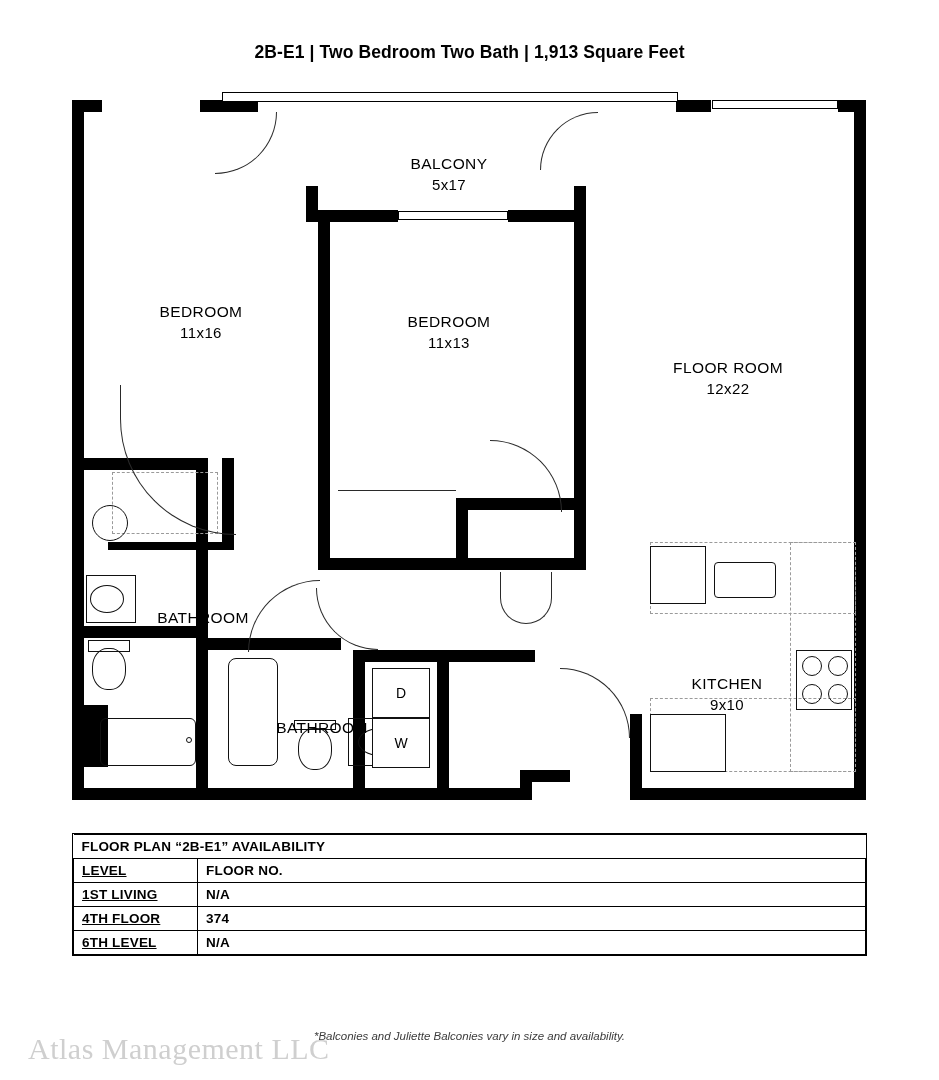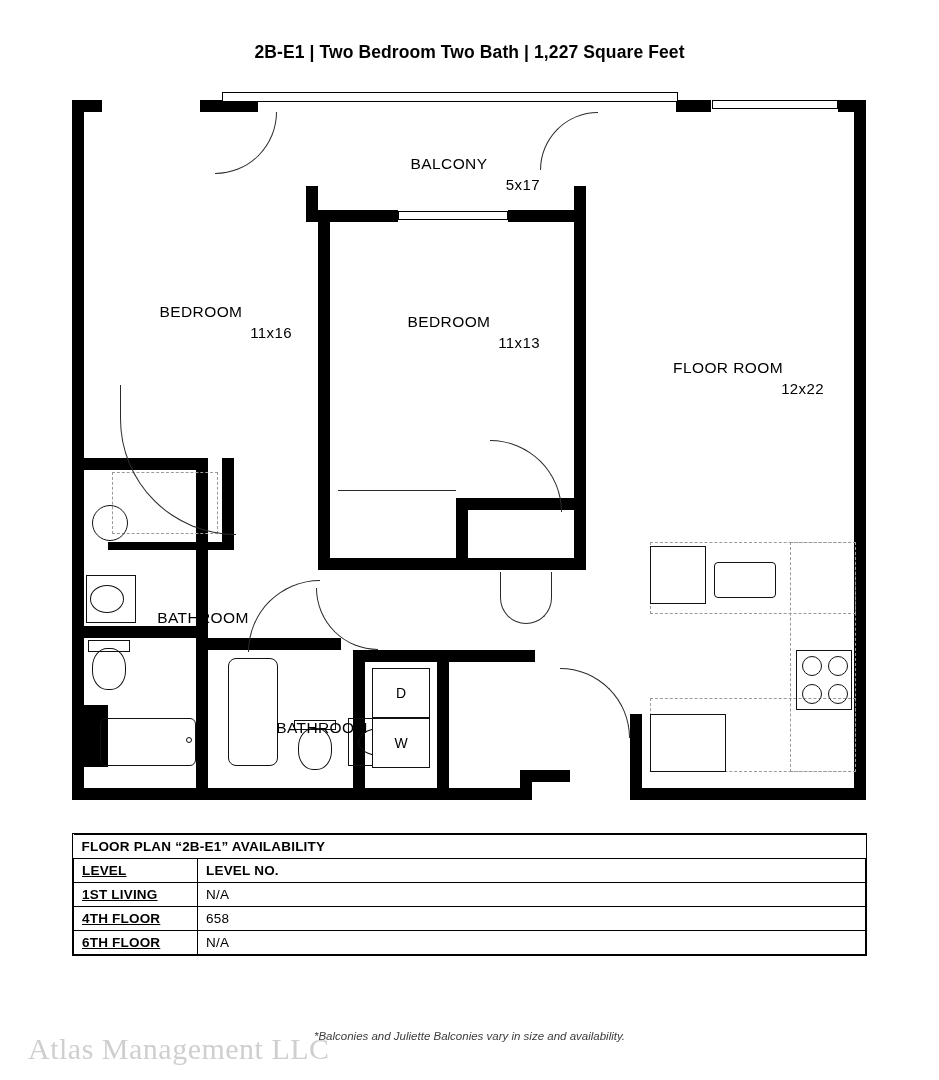--- a/index.html
+++ b/index.html
@@ -52,21 +52,20 @@
     text-align: center;
     font-size: 15.5px;
     line-height: 1.35;
     letter-spacing: 0.4px;
     white-space: nowrap;
     margin-top: 16px;
   }
   .roomlabel .dim {
     display: block;
     font-size: 15px;
-    text-align: right;
   }
   .fixture {
     position: absolute;
     border: 1.4px solid #111;
     box-sizing: border-box;
     background: transparent;
   }
   .fixture.round { border-radius: 50%; }
   .dashbox {
     position: absolute;
@@ -106,21 +105,21 @@
     border-collapse: collapse;
   }
   .avail td {
     border: 1.2px solid #000;
     padding: 3px 8px;
     height: 17px;
     font-weight: bold;
     letter-spacing: 0.2px;
   }
   .avail td.val {
-    font-weight: normal;
+    font-weight: bold;
   }
   .avail td.head {
     border-left: none;
     border-right: none;
   }
   .avail .col-level { width: 107px; text-decoration: underline; }
 
   .footnote {
     position: absolute;
     left: 0;
@@ -137,21 +136,21 @@
     top: 1032px;
     font-size: 30px;
     color: #cfcfcf;
     font-family: "Liberation Serif", serif;
     letter-spacing: 0.5px;
   }
 </style>
 </head>
 <body>
 
-<div class="title">2B-E1 | Two Bedroom Two Bath | 1,227 Square Feet</div>
+<div class="title">2B-E1 | Two Bedroom Two Bath | 1,913 Square Feet</div>
 
 <div class="plan">
 
   <div class="wall" style="left:72px; top:20px; width:30px; height:12px;"></div>
   <div class="wall" style="left:200px; top:20px; width:58px; height:12px;"></div>
   <div class="wall" style="left:676px; top:20px; width:35px; height:12px;"></div>
   <div class="wall" style="left:838px; top:20px; width:28px; height:12px;"></div>
 
   <div class="glass" style="left:222px; top:12px; width:456px; height:10px;"></div>
   <div class="glass" style="left:712px; top:20px; width:126px; height:9px;"></div>
@@ -258,42 +257,46 @@
   <div class="roomlabel" style="left:632px; top:262px; width:192px;">
     <span>FLOOR ROOM</span>
     <span class="dim">12x22</span>
   </div>
   <div class="roomlabel" style="left:112px; top:512px; width:182px;">
     <span>BATHROOM</span>
   </div>
   <div class="roomlabel" style="left:231px; top:622px; width:182px;">
     <span>BATHROOM</span>
   </div>
+  <div class="roomlabel" style="left:636px; top:578px; width:182px;">
+    <span>KITCHEN</span>
+    <span class="dim">9x10</span>
+  </div>
 </div>
 
 <div class="avail">
   <table>
     <tbody>
       <tr>
         <td class="head" colspan="2">FLOOR PLAN “2B-E1” AVAILABILITY</td>
       </tr>
       <tr>
         <td class="col-level">LEVEL</td>
-        <td>LEVEL NO.</td>
+        <td>FLOOR NO.</td>
       </tr>
       <tr>
         <td class="col-level">1ST LIVING</td>
         <td class="val">N/A</td>
       </tr>
       <tr>
         <td class="col-level">4TH FLOOR</td>
-        <td class="val">658</td>
-      </tr>
-      <tr>
-        <td class="col-level">6TH FLOOR</td>
+        <td class="val">374</td>
+      </tr>
+      <tr>
+        <td class="col-level">6TH LEVEL</td>
         <td class="val">N/A</td>
       </tr>
     </tbody>
   </table>
 </div>
 
 <div class="footnote">*Balconies and Juliette Balconies vary in size and availability.</div>
 <div class="watermark">Atlas Management LLC</div>
 
 </body></html>

